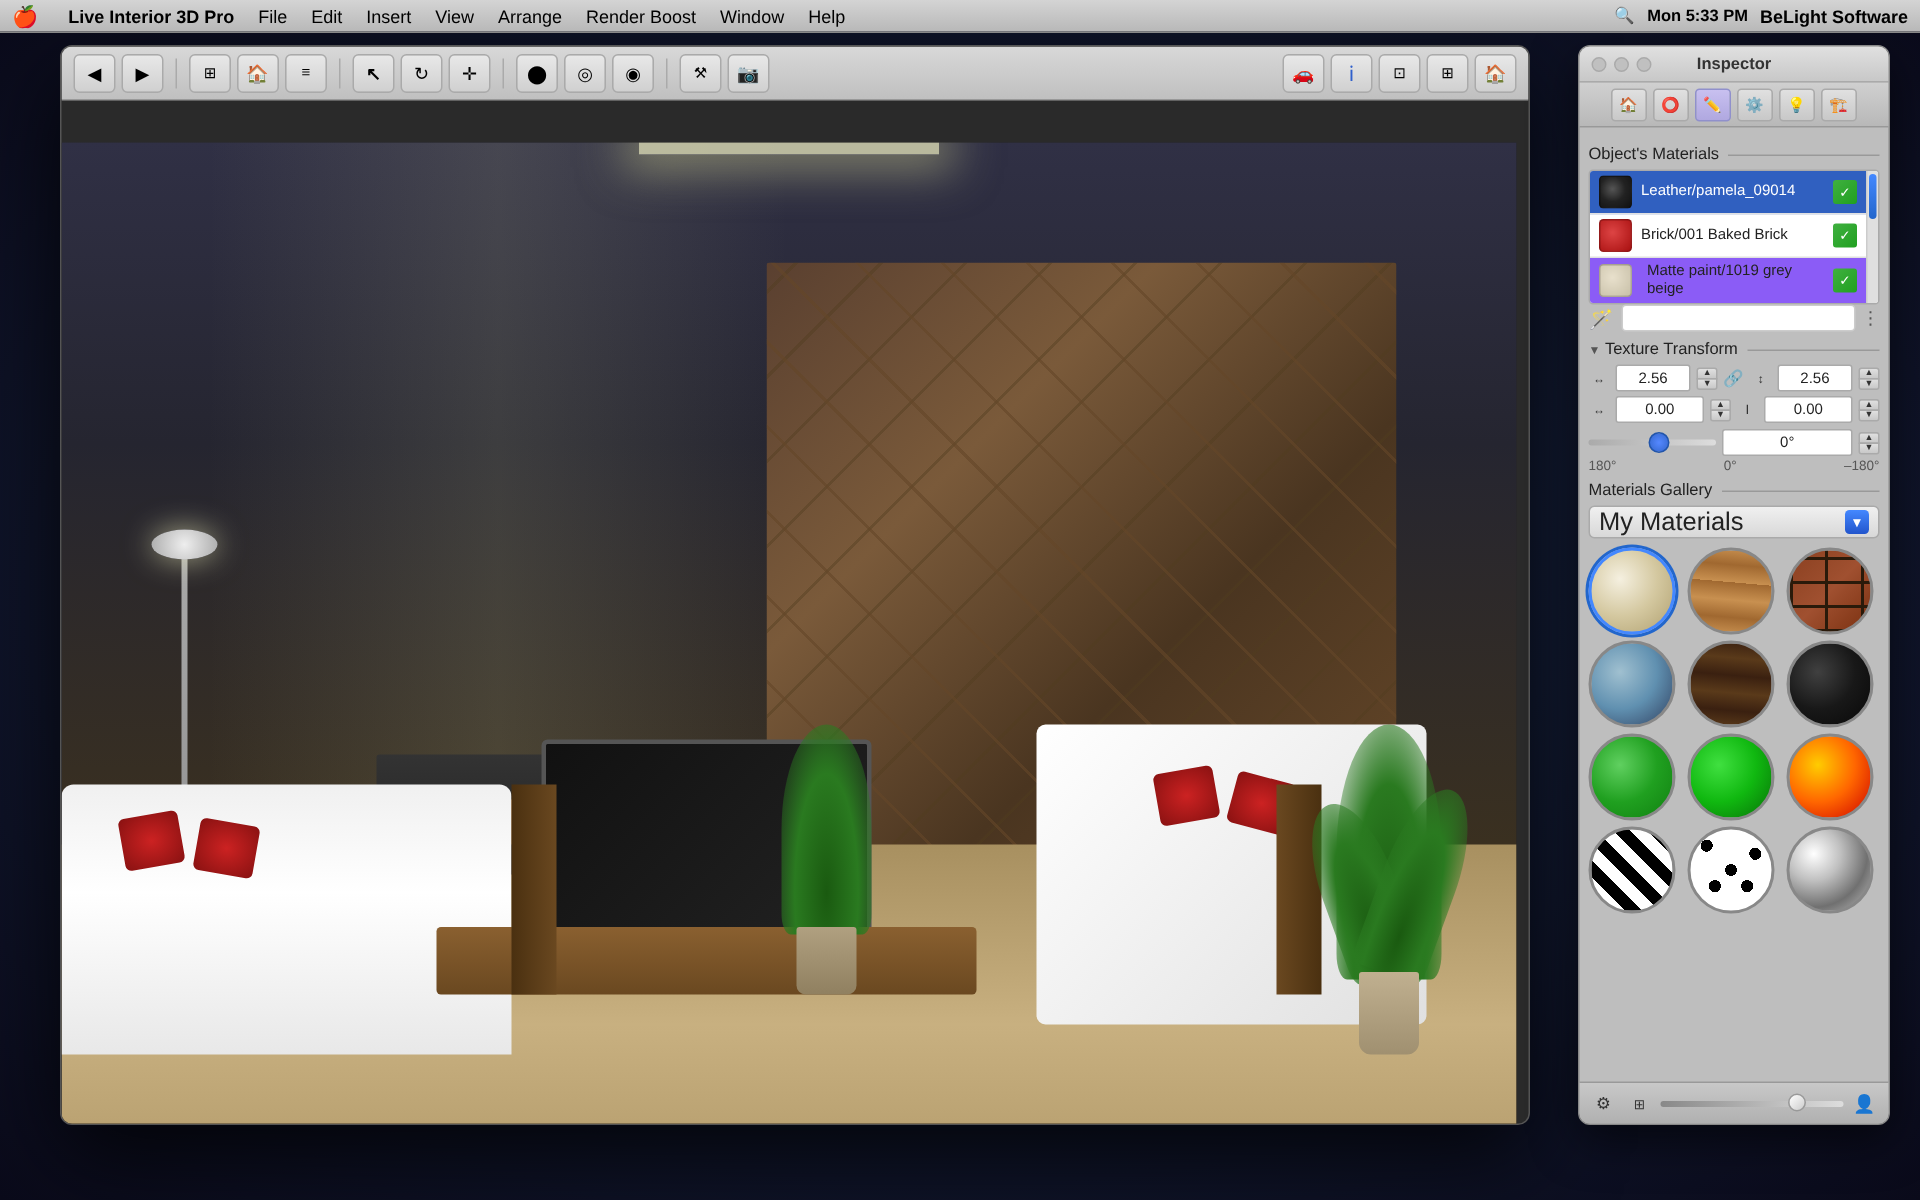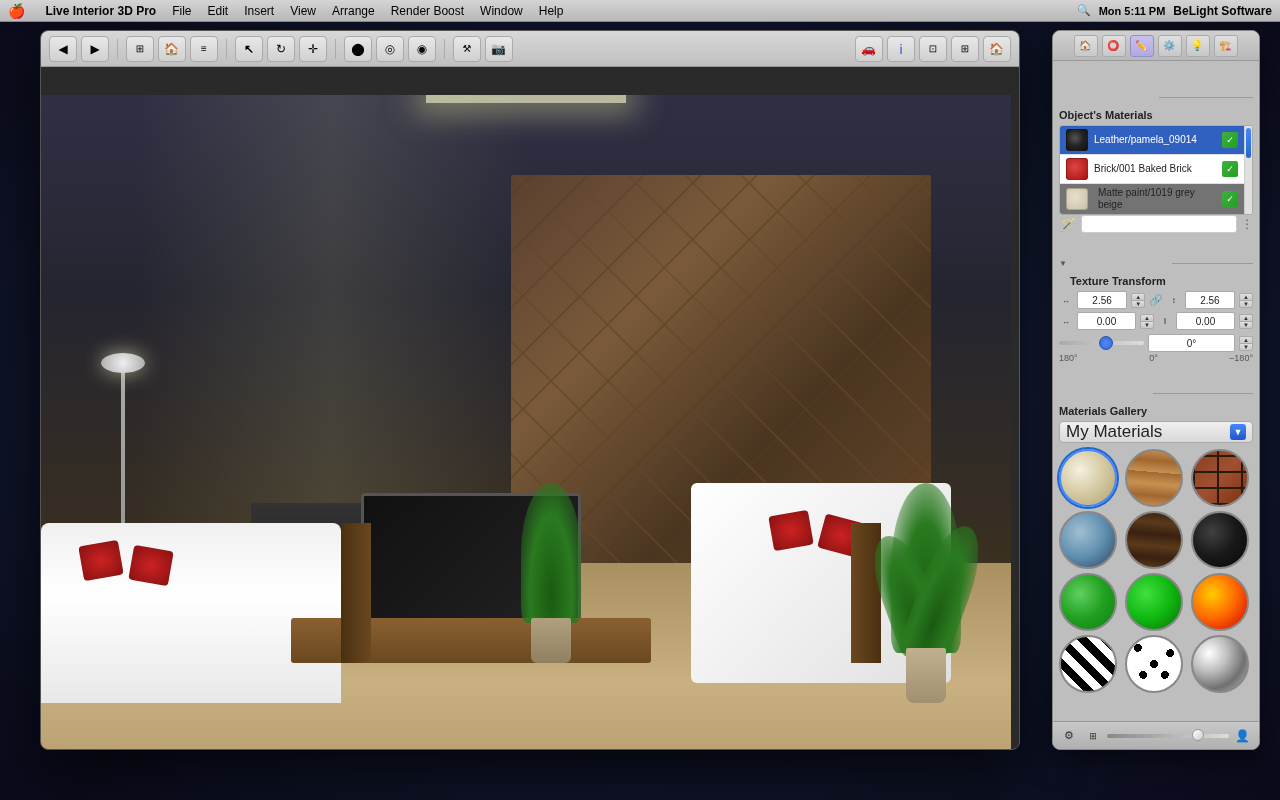--- a/index.html
+++ b/index.html
@@ -320,23 +320,22 @@
 
     
     .section-header {
       display: flex;
       align-items: center;
       margin-bottom: 4px;
       margin-top: 6px;
     }
     .section-title {
       font-size: 11px;
-      font-weight: 700;
+      font-weight: 400;
       color: #222;
-      margin-top: 36px;
     }
     .section-line {
       flex: 1;
       height: 1px;
       background: #999;
       margin-left: 6px;
     }
     .material-item {
       display: flex;
       align-items: center;
@@ -755,21 +754,21 @@
   <span class="menubar-item">File</span>
   <span class="menubar-item">Edit</span>
   <span class="menubar-item">Insert</span>
   <span class="menubar-item">View</span>
   <span class="menubar-item">Arrange</span>
   <span class="menubar-item">Render Boost</span>
   <span class="menubar-item">Window</span>
   <span class="menubar-item">Help</span>
   <div class="menubar-right">
     <span style="font-size:11px">🔍</span>
-    <span class="menubar-clock">Mon 5:11 PM</span>
+    <span class="menubar-clock">Mon 5:33 PM</span>
     <span class="menubar-item bold">BeLight Software</span>
   </div>
 </div>
 
 <div class="desktop">
 
   <div class="main-window">
 
 
     <div class="toolbar">
@@ -852,20 +851,28 @@
           <div style="position:absolute; bottom:40px; width:60px; height:140px; background:radial-gradient(ellipse at 50% 80%, #1a5a10, #2a7a20, transparent); border-radius:50% 50% 10% 10%;"></div>
           <div style="position:absolute; bottom:0; left:10px; width:40px; height:45px; background:linear-gradient(to bottom, #b0a080, #908060); border-radius:2px 2px 6px 6px;"></div>
         </div>
       </div>
 
     </div>
   </div>
 
   <div class="inspector-panel">
 
+    <div class="inspector-titlebar">
+      <div class="inspector-traffic">
+        <div class="inspector-tl itl-gray1"></div>
+        <div class="inspector-tl itl-gray2"></div>
+        <div class="inspector-tl itl-gray3"></div>
+      </div>
+      <div class="inspector-title-text">Inspector</div>
+    </div>
 
     <div class="inspector-toolbar">
       <div class="insp-icon-btn">🏠</div>
       <div class="insp-icon-btn">⭕</div>
       <div class="insp-icon-btn active">✏️</div>
       <div class="insp-icon-btn">⚙️</div>
       <div class="insp-icon-btn">💡</div>
       <div class="insp-icon-btn">🏗️</div>
     </div>
 
@@ -884,21 +891,21 @@
             <span class="material-name">Leather/pamela_09014</span>
             <div class="material-check-icon">✓</div>
           </div>
 
           <div class="material-item" style="background:#fff;">
             <div class="material-swatch" style="background: radial-gradient(circle at 40% 40%, #dd4444, #aa1111);"></div>
             <span class="material-name">Brick/001 Baked Brick</span>
             <div class="material-check-icon">✓</div>
           </div>
 
-          <div class="material-item" style="background:#737373;gap:10px;">
+          <div class="material-item" style="background:#8b5cf6;gap:10px;">
             <div class="material-swatch" style="background: radial-gradient(circle at 40% 40%, #e8e0cc, #c8c0a8);"></div>
             <span class="material-name">Matte paint/1019 grey beige</span>
             <div class="material-check-icon">✓</div>
           </div>
         </div>
         <div class="material-scrollbar">
           <div class="material-scrollbar-thumb"></div>
         </div>
       </div>
 

